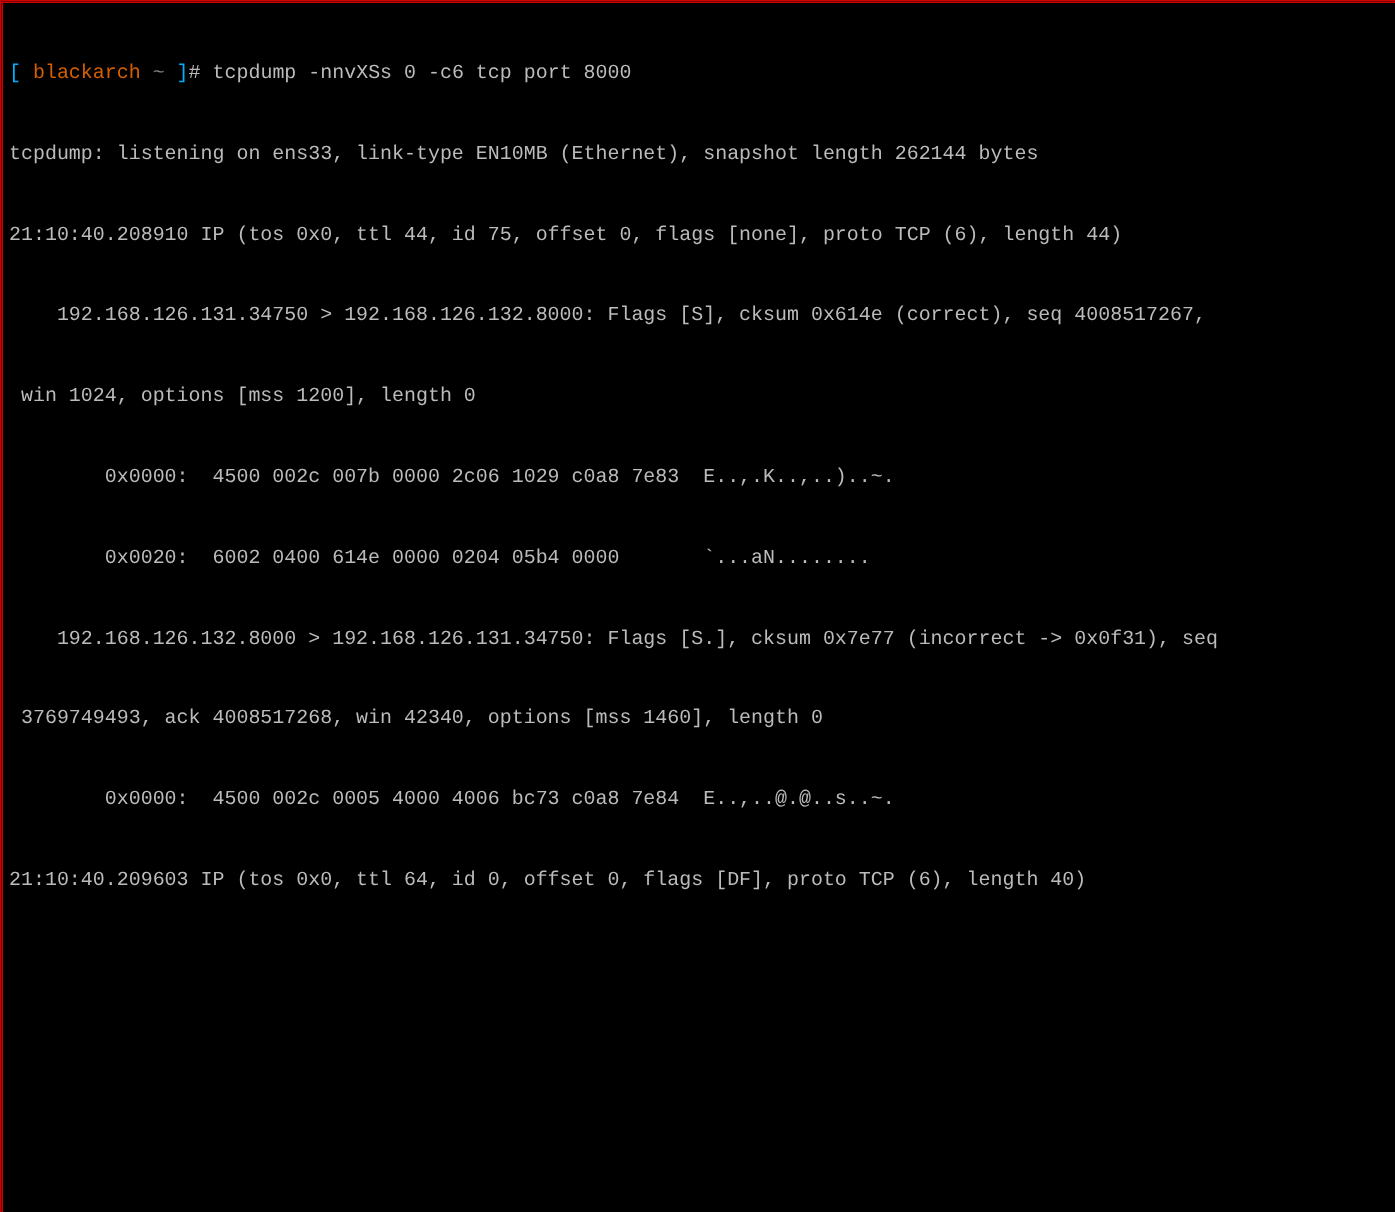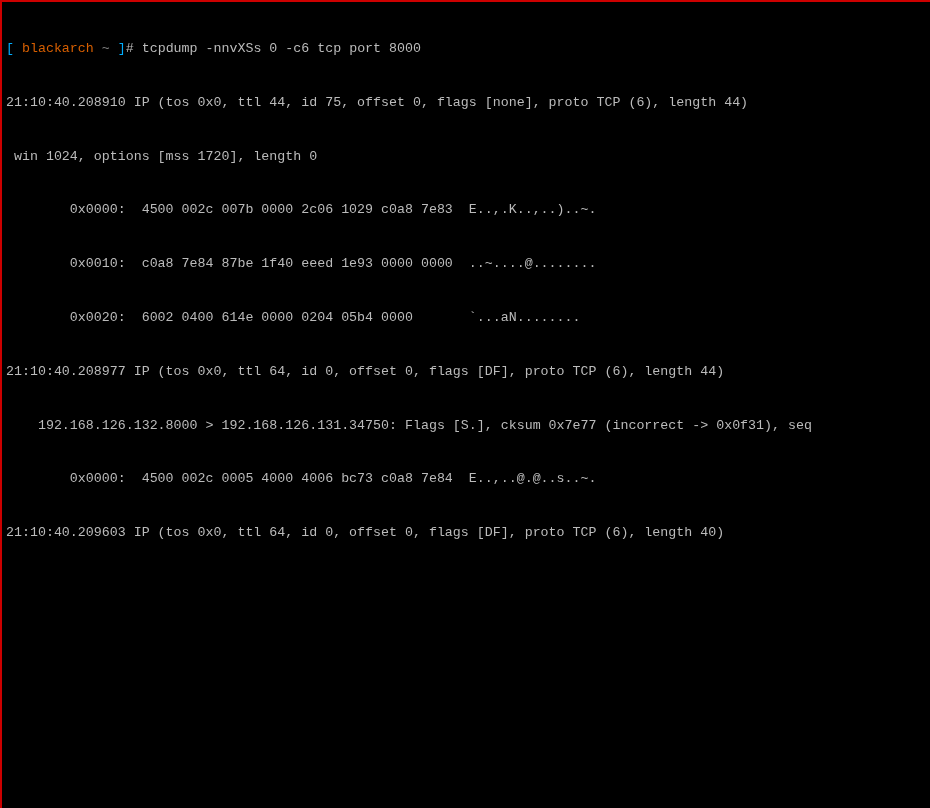--- a/index.html
+++ b/index.html
@@ -28,27 +28,28 @@
   .cmd          { color: #bbbbbb; }
   .out          { color: #bbbbbb; }
 
   .line { display: block; }
 </style>
 </head>
 <body>
 
 <div class="terminal">
   <span class="line"><span class="prompt-open">[</span><span class="prompt-host"> blackarch</span><span class="prompt-path"> ~ </span><span class="prompt-close">]</span><span class="prompt-hash"># </span><span class="cmd">tcpdump -nnvXSs 0 -c6 tcp port 8000</span></span>
+  <span class="line out">tcpdump: listening on ens33, link-type EN10MB (Ethernet), snapshot length 262144 bytes</span>
   <span class="line out">21:10:40.208910 IP (tos 0x0, ttl 44, id 75, offset 0, flags [none], proto TCP (6), length 44)</span>
-  <span class="line out"> win 1024, options [mss 1720], length 0</span>
+  <span class="line out">    192.168.126.131.34750 &gt; 192.168.126.132.8000: Flags [S], cksum 0x614e (correct), seq 4008517267,</span>
+  <span class="line out"> win 1024, options [mss 1200], length 0</span>
   <span class="line out">        0x0000:  4500 002c 007b 0000 2c06 1029 c0a8 7e83  E..,.K..,..)..~.</span>
-  <span class="line out">        0x0010:  c0a8 7e84 87be 1f40 eeed 1e93 0000 0000  ..~....@........</span>
   <span class="line out">        0x0020:  6002 0400 614e 0000 0204 05b4 0000       `...aN........</span>
-  <span class="line out">21:10:40.208977 IP (tos 0x0, ttl 64, id 0, offset 0, flags [DF], proto TCP (6), length 44)</span>
   <span class="line out">    192.168.126.132.8000 &gt; 192.168.126.131.34750: Flags [S.], cksum 0x7e77 (incorrect -&gt; 0x0f31), seq</span>
+  <span class="line out"> 3769749493, ack 4008517268, win 42340, options [mss 1460], length 0</span>
   <span class="line out">        0x0000:  4500 002c 0005 4000 4006 bc73 c0a8 7e84  E..,..@.@..s..~.</span>
   <span class="line out">21:10:40.209603 IP (tos 0x0, ttl 64, id 0, offset 0, flags [DF], proto TCP (6), length 40)</span>
   
   
   
   
   
   
   
   

